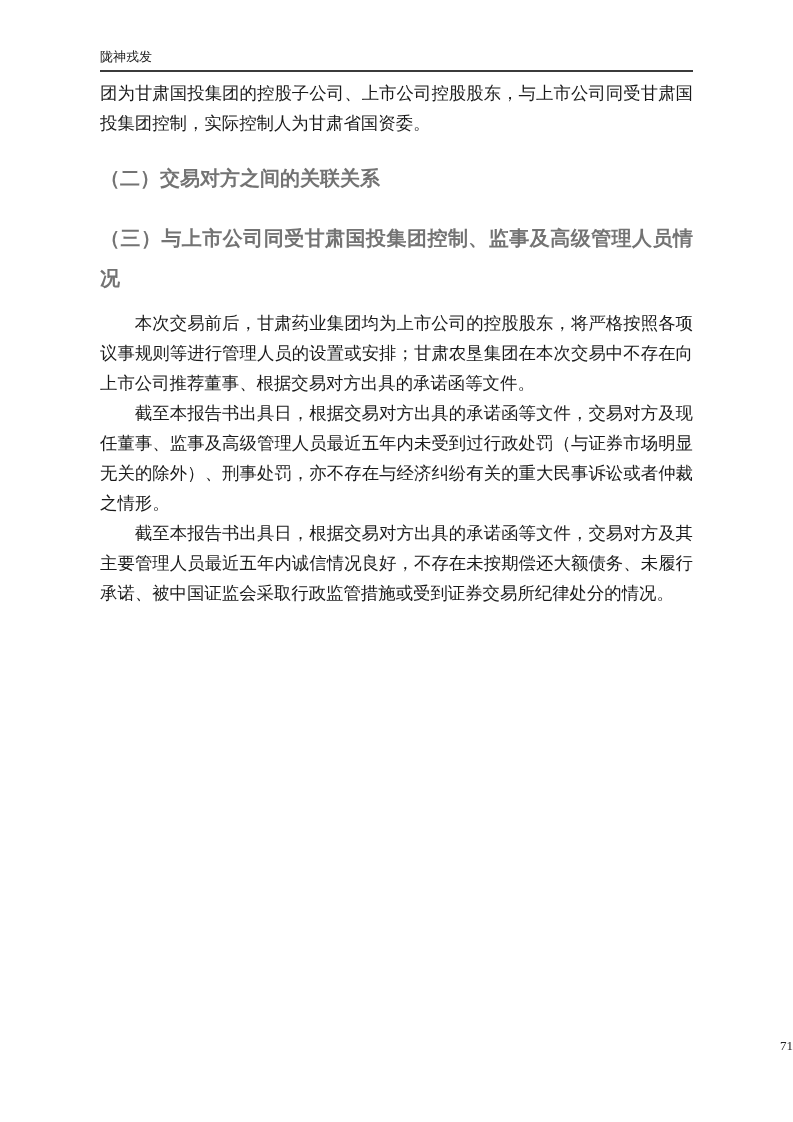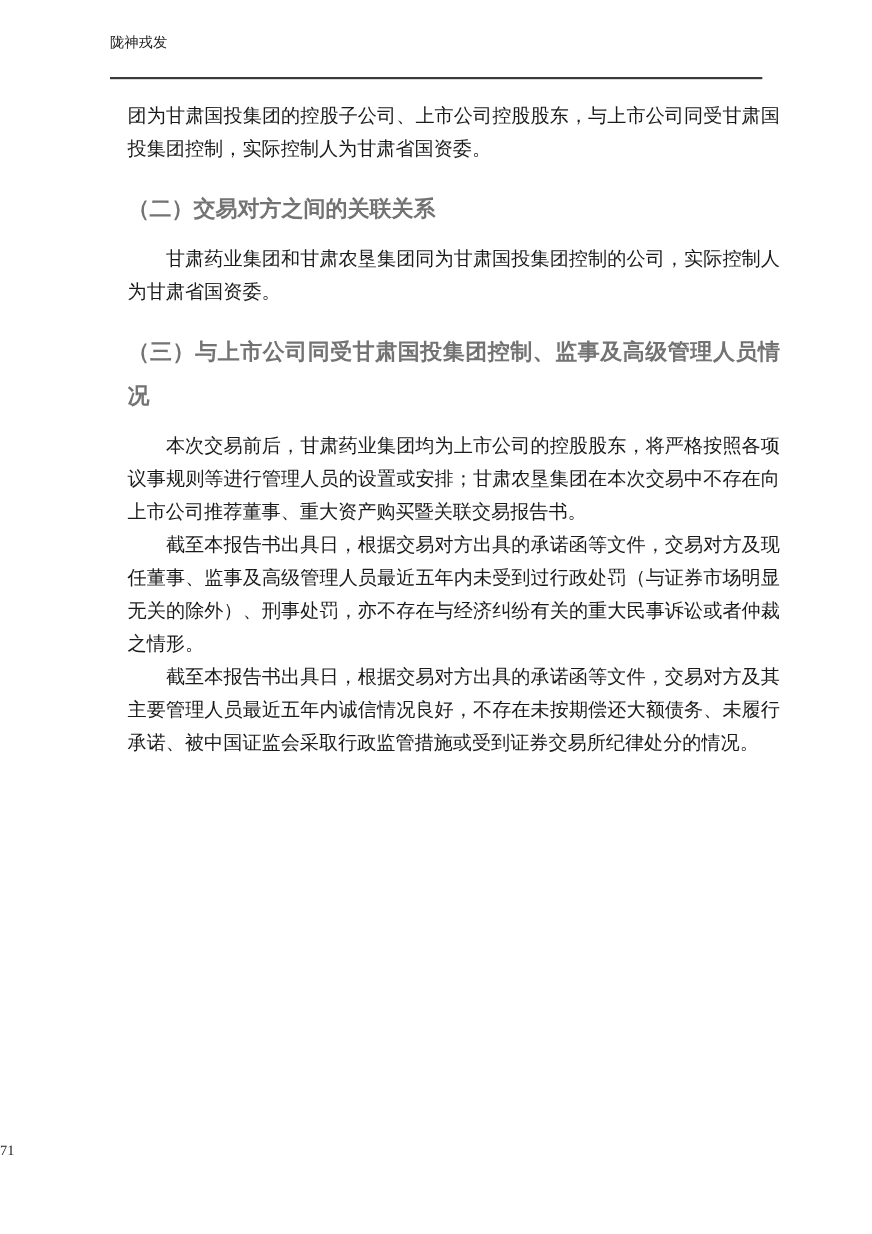--- a/index.html
+++ b/index.html
@@ -19,32 +19,31 @@
   .header {
     position: absolute;
     top: 0;
     left: 100px;
     width: 593px;
     height: 72px;
     box-sizing: border-box;
     display: flex;
     justify-content: space-between;
     align-items: flex-end;
-    padding-bottom: 22px;
+    padding-bottom: 4px;
     border-bottom: 2px solid #3b3b3b;
     font-size: 13px;
     color: #222222;
     white-space: nowrap;
   }
   .content {
     position: absolute;
-    top: 90px;
+    top: 78px;
     left: 100px;
     width: 593px;
-    margin-left: 16px;
   }
   .para {
     margin: 0;
     font-size: 17.4px;
     line-height: 30px;
     text-align: justify;
     text-justify: inter-ideograph;
     color: #1a1a1a;
   }
   .para.indent {
@@ -58,44 +57,43 @@
     line-height: 40px;
     color: #737373;
     text-align: justify;
     text-justify: inter-ideograph;
   }
   .footer {
     position: absolute;
     top: 1038px;
     left: 0;
     width: 793px;
-    text-align: left;
+    text-align: right;
     font-size: 13px;
     color: #222222;
   }
 </style>
 </head>
 <body>
 
 <div class="page">
 
   <div class="header">
     <span>陇神戎发</span>
   </div>
 
   <div class="content">
     <p class="para">团为甘肃国投集团的控股子公司、上市公司控股股东，与上市公司同受甘肃国投集团控制，实际控制人为甘肃省国资委。</p>
 
     <h3 class="heading">（二）交易对方之间的关联关系</h3>
 
-    <p class="para indent">甘肃药业集团和甘肃农垦集团同为甘肃国投集团控制的公司，实际控制人为甘肃省国资委。</p>
 
     <h3 class="heading">（三）与上市公司同受甘肃国投集团控制、监事及高级管理人员情况</h3>
 
-    <p class="para indent">本次交易前后，甘肃药业集团均为上市公司的控股股东，将严格按照各项议事规则等进行管理人员的设置或安排；甘肃农垦集团在本次交易中不存在向上市公司推荐董事、重大资产购买暨关联交易报告书。</p>
+    <p class="para indent">本次交易前后，甘肃药业集团均为上市公司的控股股东，将严格按照各项议事规则等进行管理人员的设置或安排；甘肃农垦集团在本次交易中不存在向上市公司推荐董事、根据交易对方出具的承诺函等文件。</p>
 
 
     <p class="para indent">截至本报告书出具日，根据交易对方出具的承诺函等文件，交易对方及现任董事、监事及高级管理人员最近五年内未受到过行政处罚（与证券市场明显无关的除外）、刑事处罚，亦不存在与经济纠纷有关的重大民事诉讼或者仲裁之情形。</p>
 
 
     <p class="para indent">截至本报告书出具日，根据交易对方出具的承诺函等文件，交易对方及其主要管理人员最近五年内诚信情况良好，不存在未按期偿还大额债务、未履行承诺、被中国证监会采取行政监管措施或受到证券交易所纪律处分的情况。</p>
   </div>
 
   <div class="footer">
     <span>71</span>

